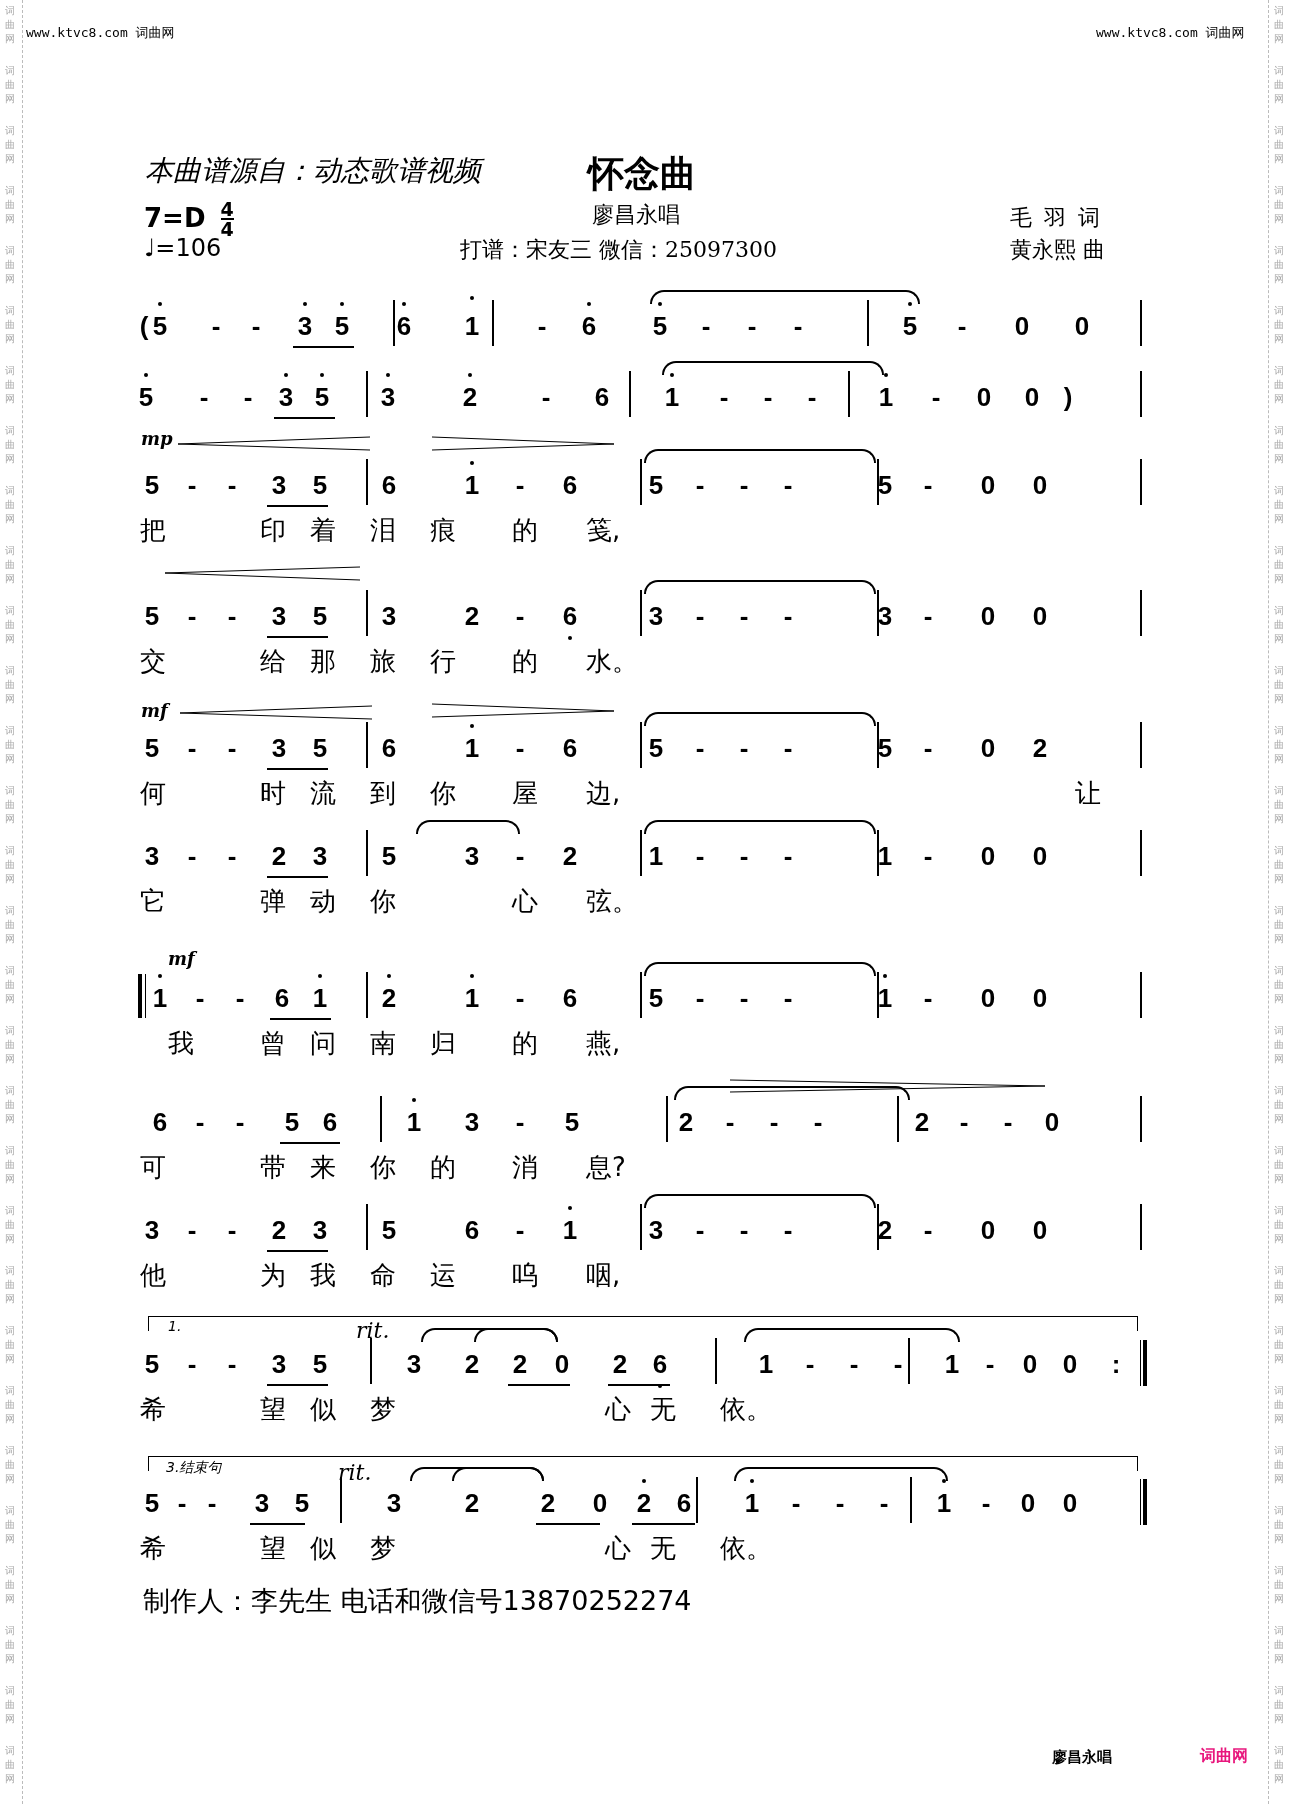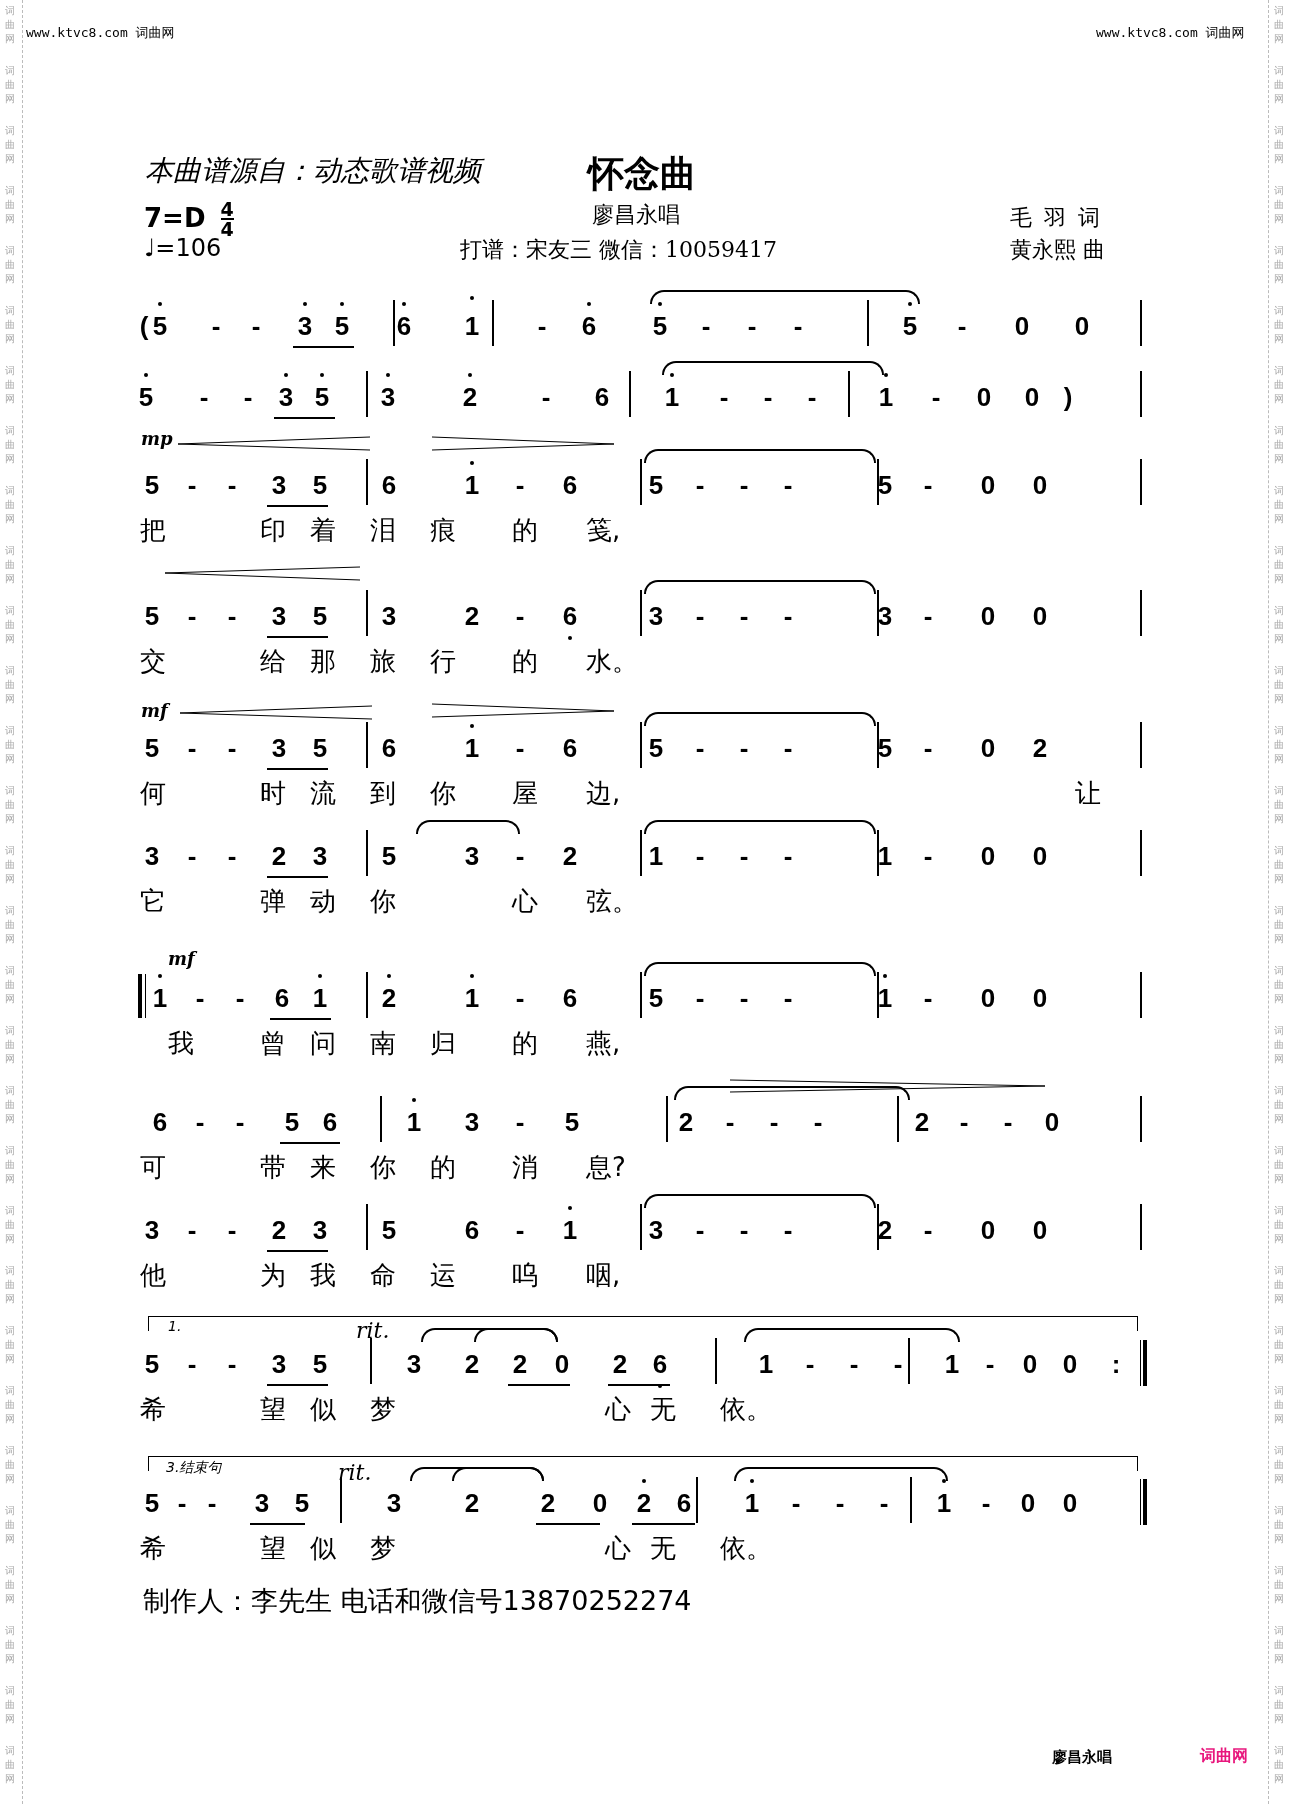--- a/index.html
+++ b/index.html
@@ -114,21 +114,21 @@
 <div class="abs title">怀念曲</div>
 <div class="abs singer">廖昌永唱</div>
 <div class="abs key">
   <span>7=D</span>
   <span class="frac">
     <span style="display:block;border-bottom:2px solid #000;">4</span>
     <span style="display:block;">4</span>
   </span>
 </div>
 <div class="abs tempo">♩=106</div>
-<div class="abs arranger">打谱：宋友三 微信：10059417</div>
+<div class="abs arranger">打谱：宋友三 微信：25097300</div>
 <div class="abs lyricist">毛羽词</div>
 <div class="abs composer">黄永熙 曲</div>
 
 <div id="score">
     <div class="row" style="top: 308px;">
       <span class="n" style="left: -8px;">(</span>
       <span class="n" style="left: 8px;">5<i class="dot up"></i></span>
       <span class="n" style="left: 64px;">-</span>
       <span class="n" style="left: 104px;">-</span>
       <span class="n" style="left: 153px;">3<i class="dot up"></i></span>

